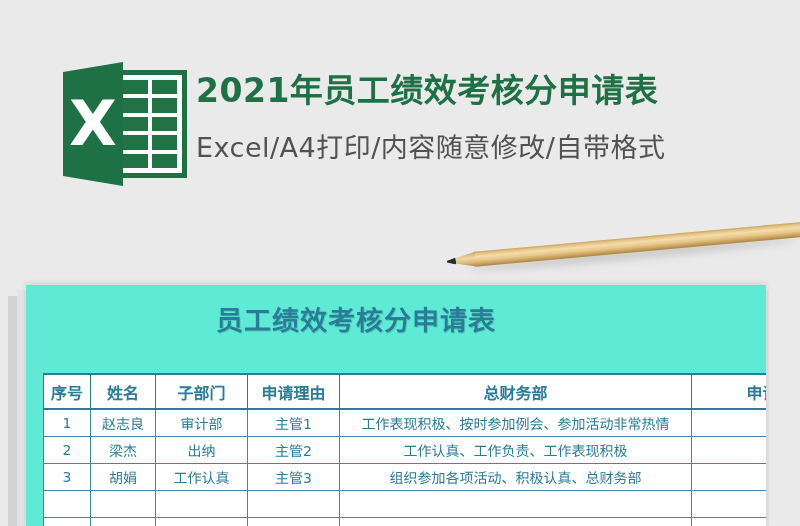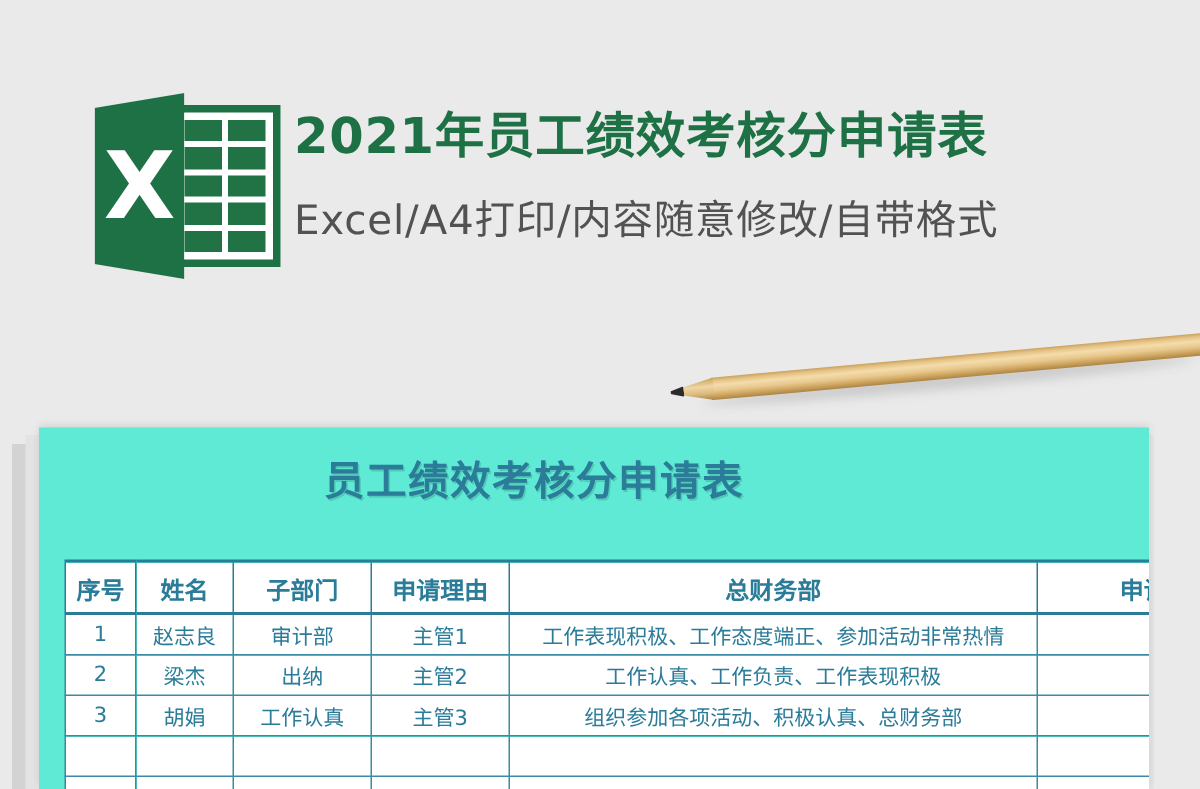--- a/index.html
+++ b/index.html
@@ -342,21 +342,21 @@
         <th>总财务部</th>
         <th>申请</th>
       </tr>
     </thead>
     <tbody>
       <tr>
         <td>1</td>
         <td>赵志良</td>
         <td>审计部</td>
         <td>主管1</td>
-        <td>工作表现积极、工作态度端正、参加活动非常热情</td>
+        <td>工作表现积极、按时参加例会、参加活动非常热情</td>
         <td></td>
       </tr>
       <tr>
         <td>2</td>
         <td>梁杰</td>
         <td>出纳</td>
         <td>主管2</td>
         <td>工作认真、工作负责、工作表现积极</td>
         <td></td>
       </tr>

